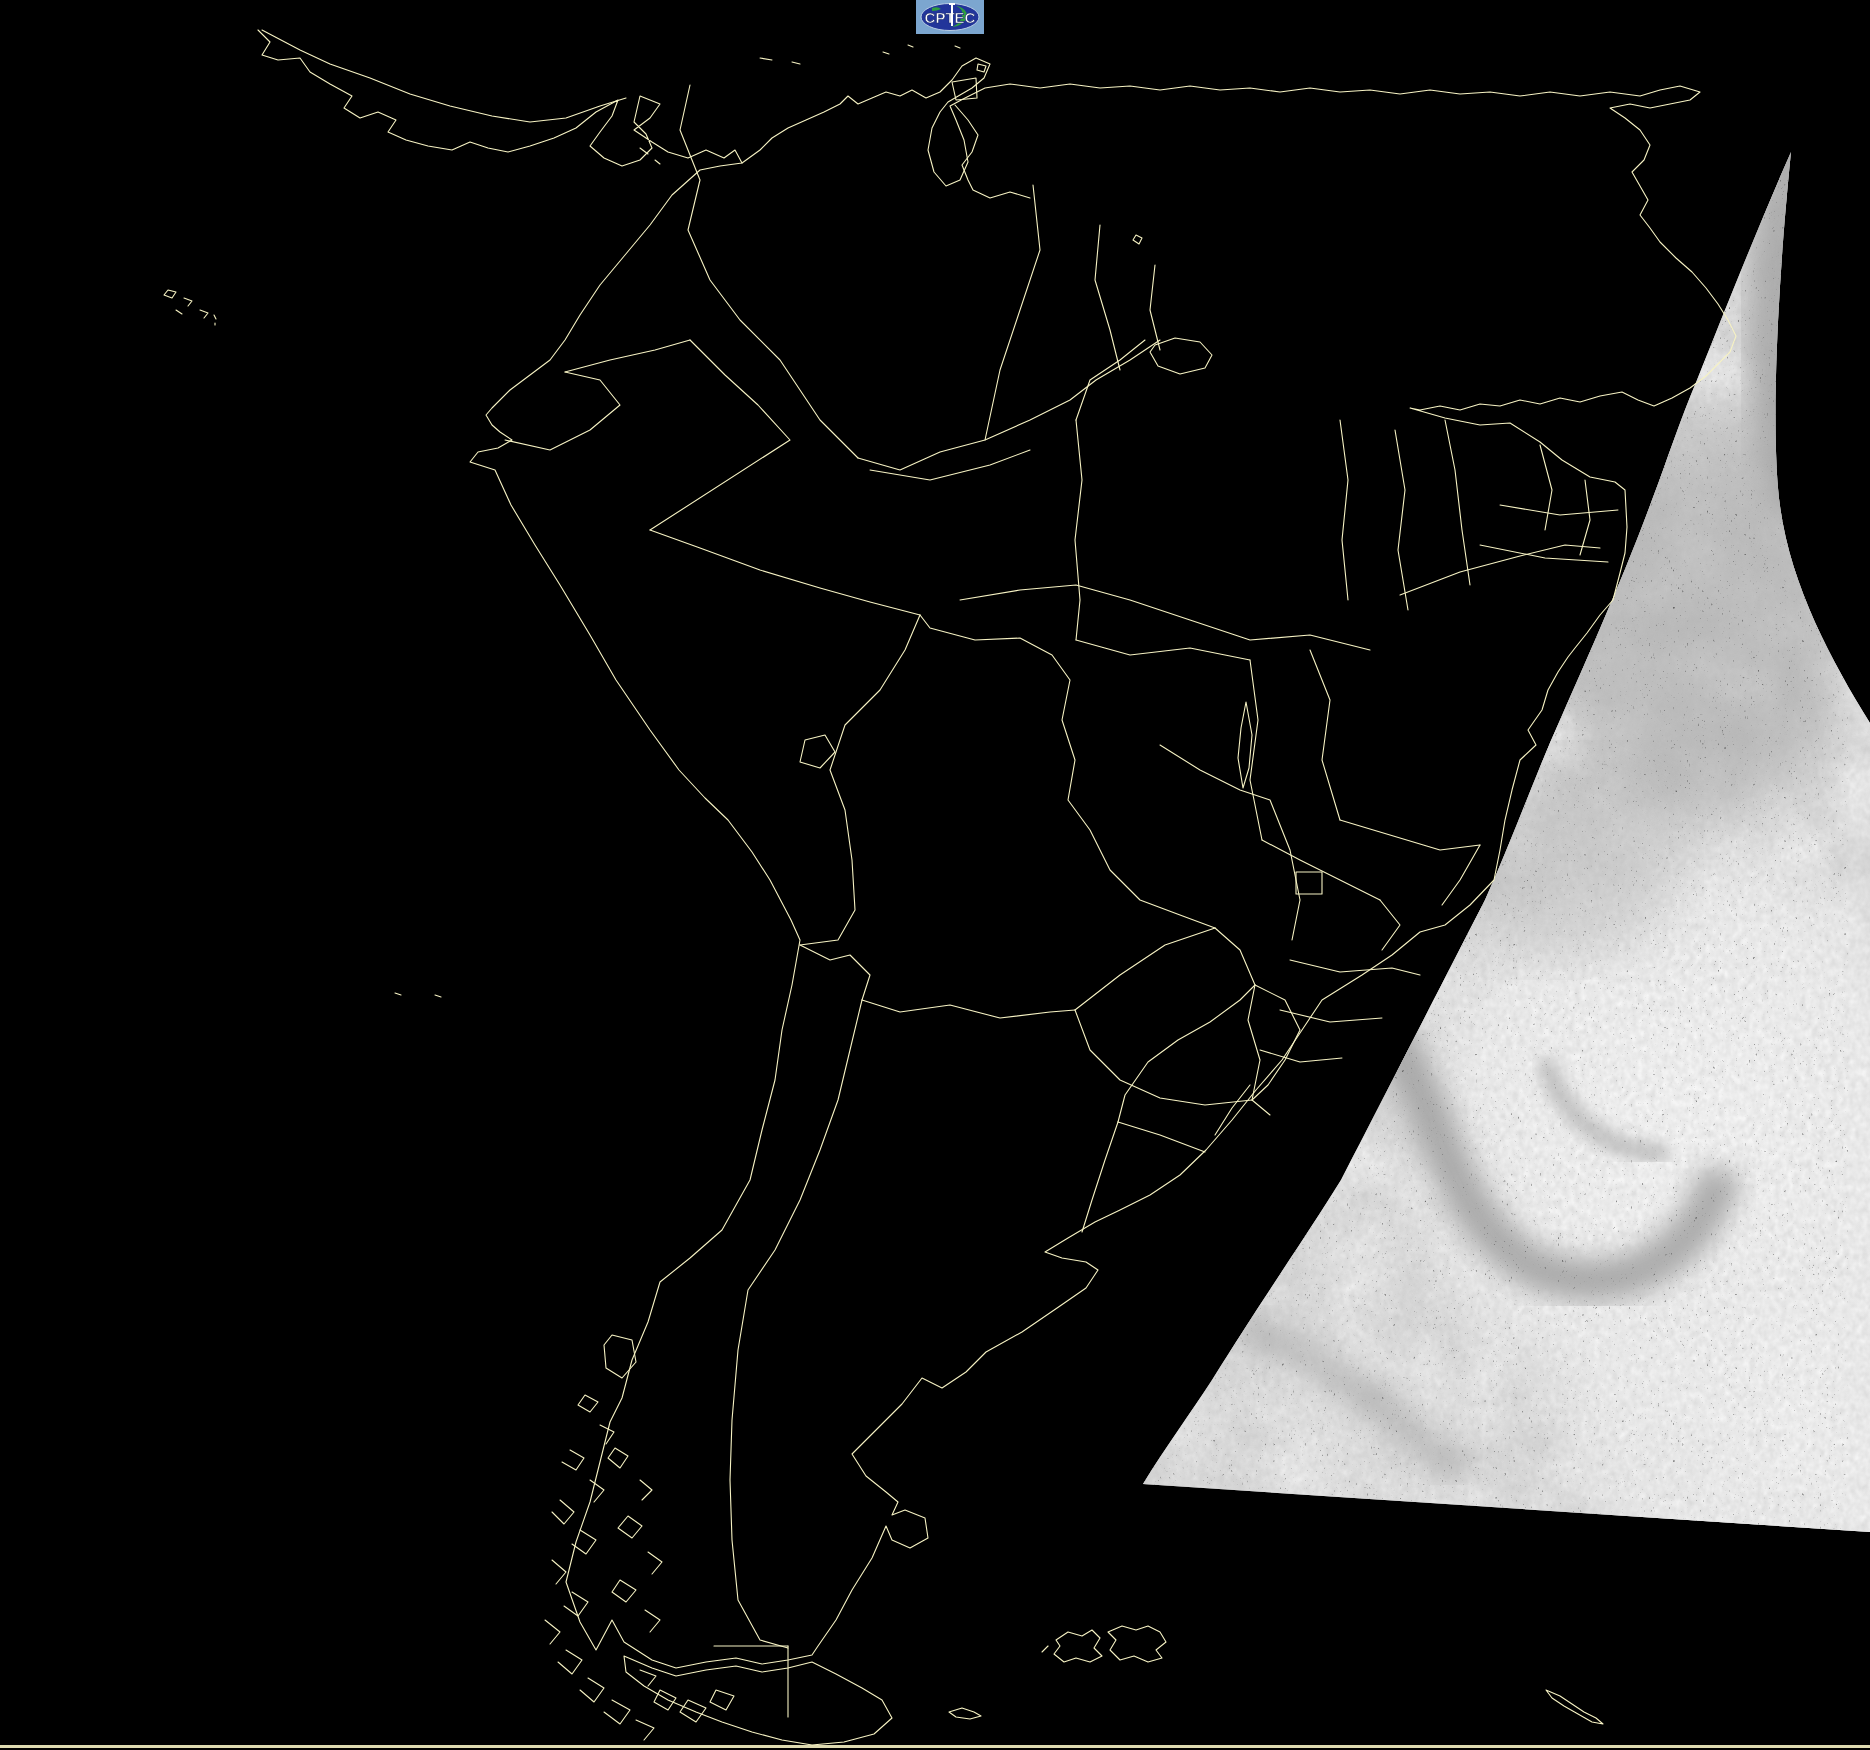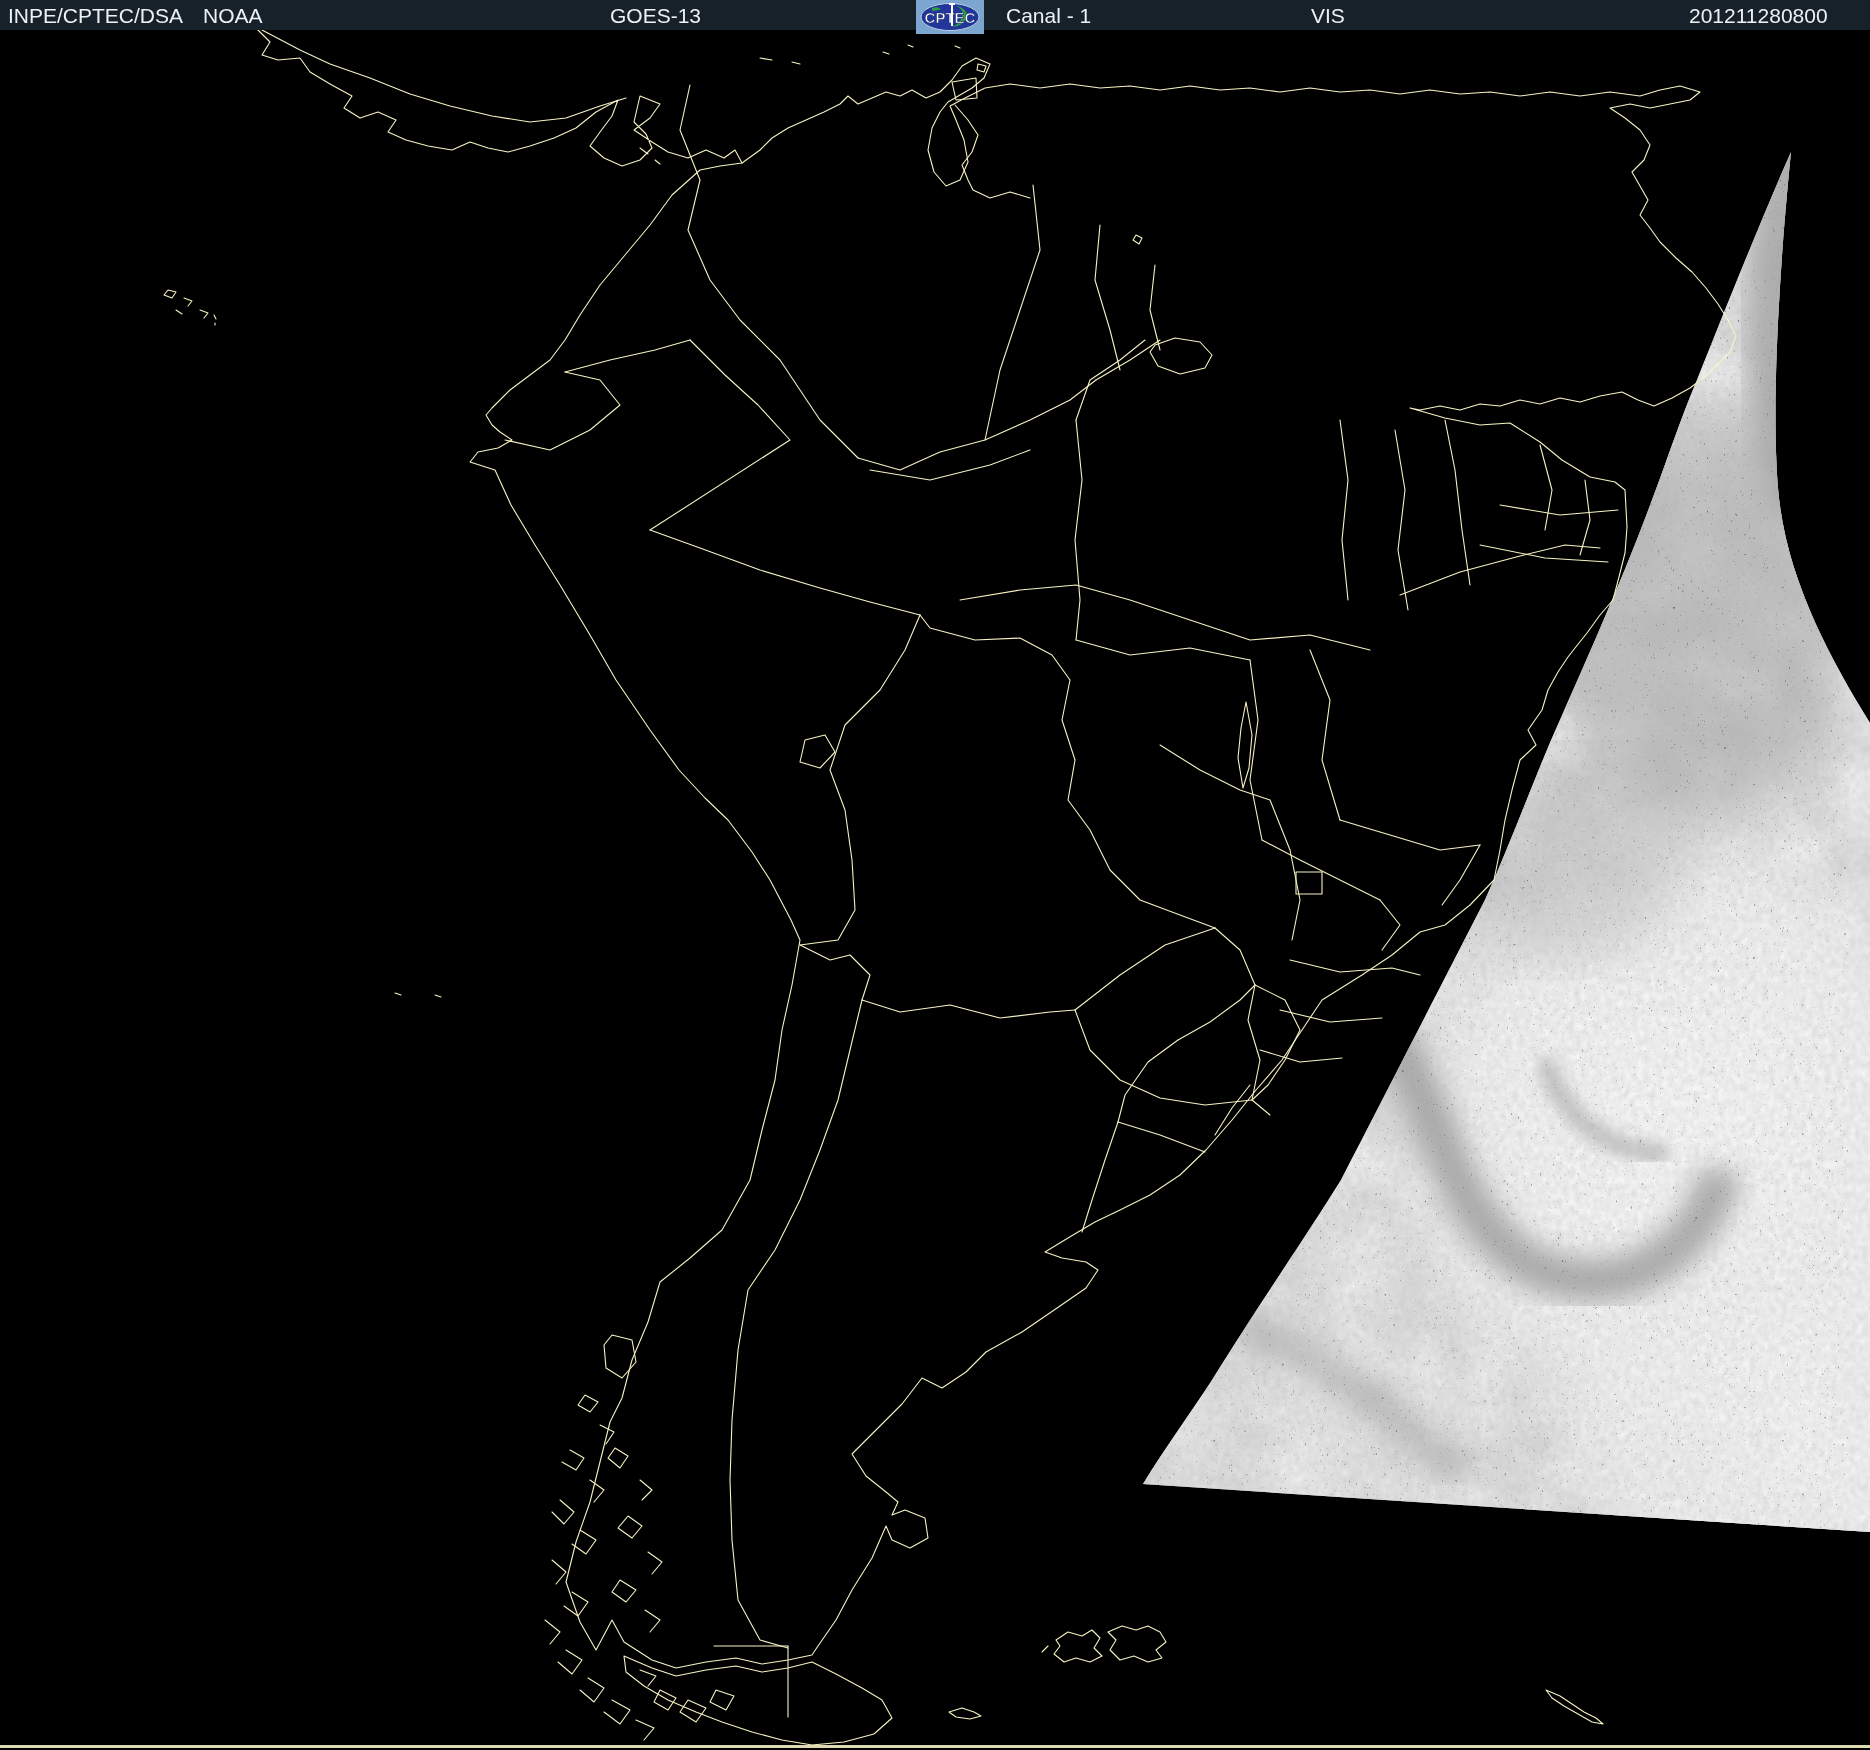--- a/index.html
+++ b/index.html
@@ -247,28 +247,20 @@
         <path class="mline" d="M176,310 182,314"></path>
         <path class="mline" d="M214,315 216,319 M215,323 215,325"></path>
       </g>
 
       <path class="mline" d="M395,993 401,995 M435,995 441,997"></path>
 
       <rect class="mfill" x="0" y="1745" width="1870" height="3" opacity="0.9" fill="var(--footer-line,#efecc0)"></rect>
     </g>
   </svg>
 
-  <div id="header">
-    <span class="hlabel" style="left:8px">INPE/CPTEC/DSA</span>
-    <span class="hlabel" style="left:203px">NOAA</span>
-    <span class="hlabel" style="left:610px">GOES-13</span>
-    <span class="hlabel" style="left:1006px">Canal - 1</span>
-    <span class="hlabel" style="left:1311px">VIS</span>
-    <span class="hlabel" style="left:1689px">201211280800</span>
-  </div>
 
   <svg id="logo" viewBox="0 0 68 34">
     <rect x="0" y="0" width="68" height="34" fill="var(--logo-bg,#7ca6cf)"></rect>
     <ellipse cx="34" cy="17" rx="29" ry="13.5" fill="var(--logo-ellipse,#22359a)" stroke="#b9cfe4" stroke-width="1"></ellipse>
     <path d="M40,6 q8,3 6,10 q-2,8 -10,11 q10,-1 14,-8 q3,-7 -4,-11 q-3,-2 -6,-2 Z" fill="var(--logo-land,#2f9e40)"></path>
     <path d="M16,8 q6,-2 9,1 q-4,2 -9,2 Z" fill="var(--logo-land,#2f9e40)"></path>
     <text x="34" y="23" text-anchor="middle" font-family="Liberation Sans, sans-serif" font-size="15" font-weight="bold" fill="var(--logo-text-color,#ffffff)" stroke="#1a2a6a" stroke-width="0.6">CPTEC</text>
     <path d="M33,4 L39,4 M36,4 L36,26" stroke="#ffffff" stroke-width="2"></path>
   </svg>
 

